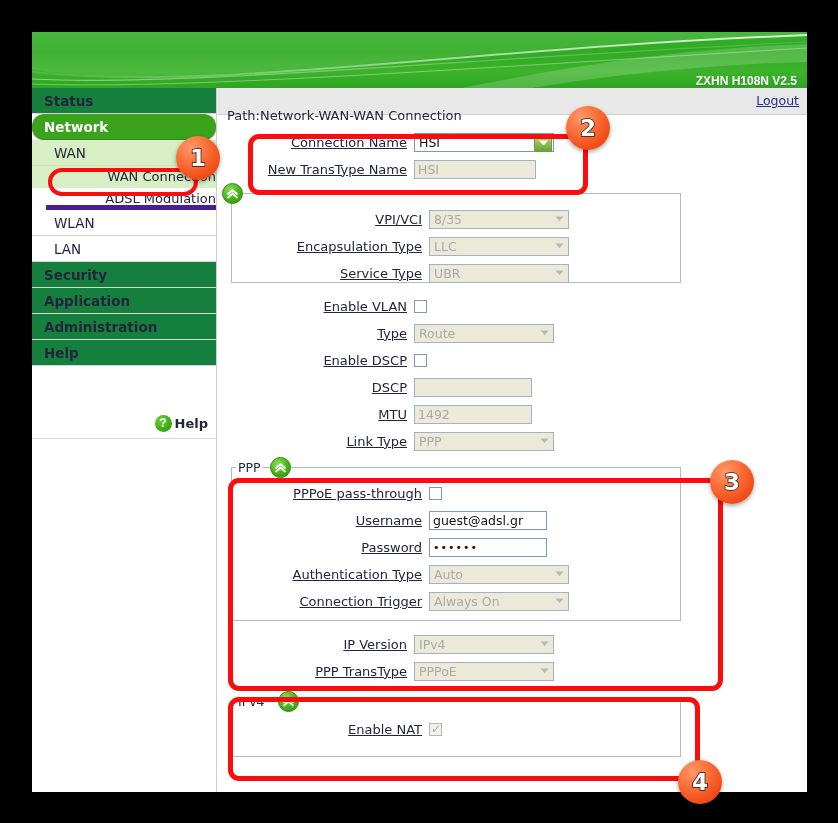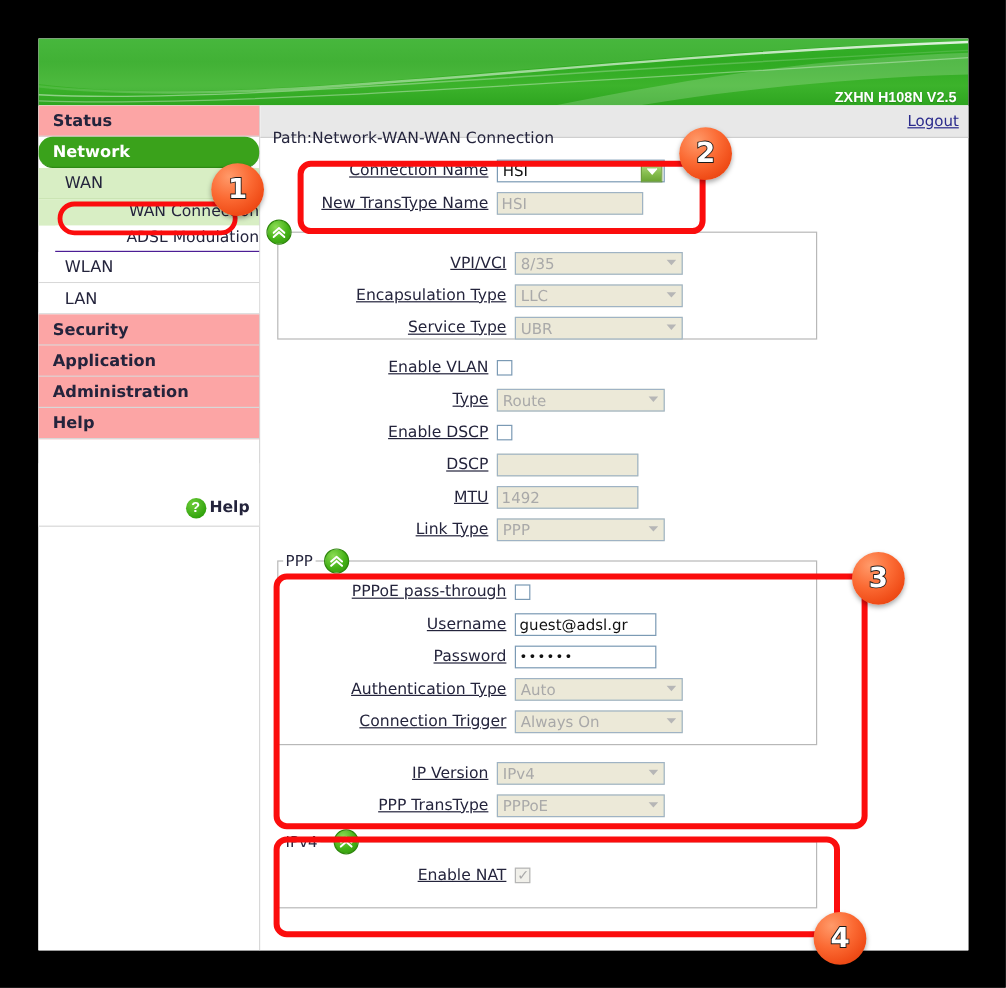--- a/index.html
+++ b/index.html
@@ -79,21 +79,21 @@
     line-height: 26px;
     border-bottom: 1px solid #d8d8d8;
     font-size: 13.5px;
     color: #24243c;
     box-sizing: border-box;
     white-space: nowrap;
   }
   .nav-top {
     font-weight: bold;
     padding-left: 12px;
-    background: #fca5a5;
+    background: #15803d;
   }
   .nav-top.active {
     background: #3aa21b;
     color: #ffffff;
     border-bottom: 1px solid #2d8a14;
     border-radius: 12px;
   }
   .nav-sub {
     padding-left: 22px;
     background: #ffffff;
@@ -361,21 +361,21 @@
         </div>
         <div class="nav-item nav-top active">
           <span>Network</span>
         </div>
         <div class="nav-item nav-sub hl">
           <span>WAN</span>
         </div>
         <div class="nav-item nav-sub2 hl">
           <span>WAN Connection</span>
         </div>
-        <div class="nav-item nav-sub2" style="border-bottom:1px solid #4c1d95;margin-left:14px;">
+        <div class="nav-item nav-sub2" style="border-bottom:5px solid #4c1d95;margin-left:14px;">
           <span>ADSL Modulation</span>
         </div>
         <div class="nav-item nav-sub">
           <span>WLAN</span>
         </div>
         <div class="nav-item nav-sub">
           <span>LAN</span>
         </div>
         <div class="nav-item nav-top">
           <span>Security</span>

